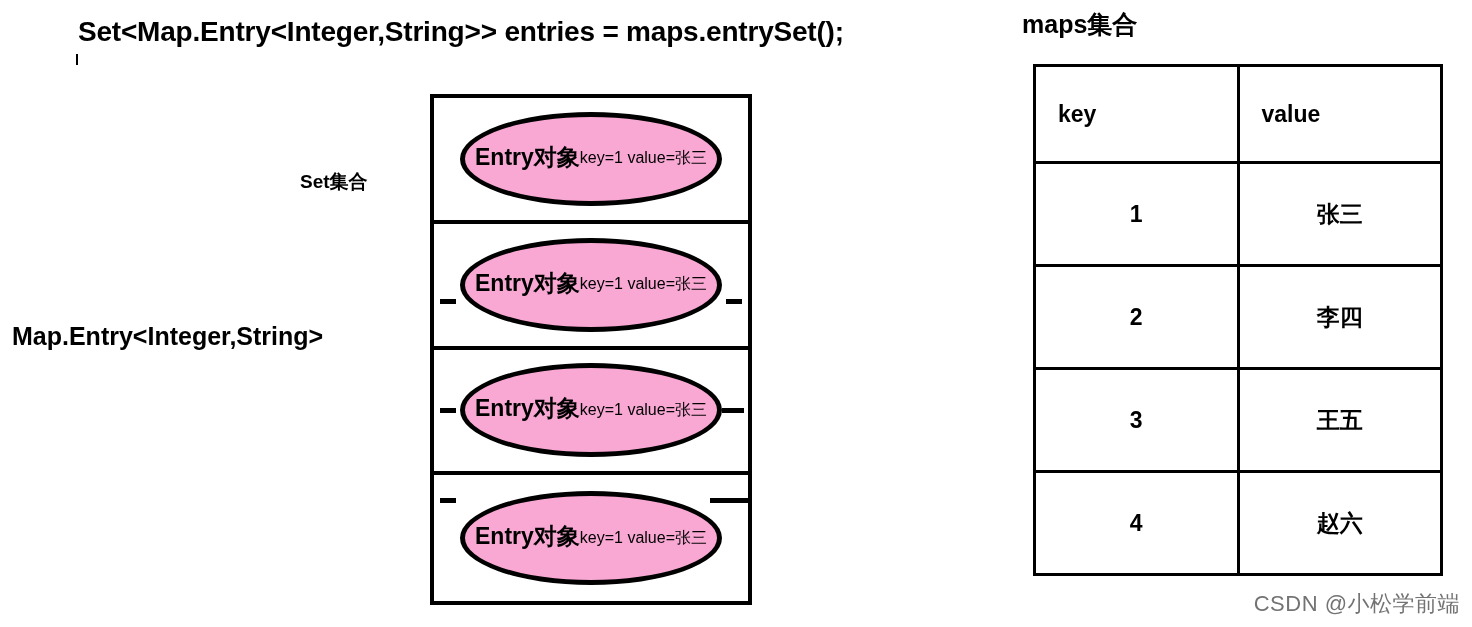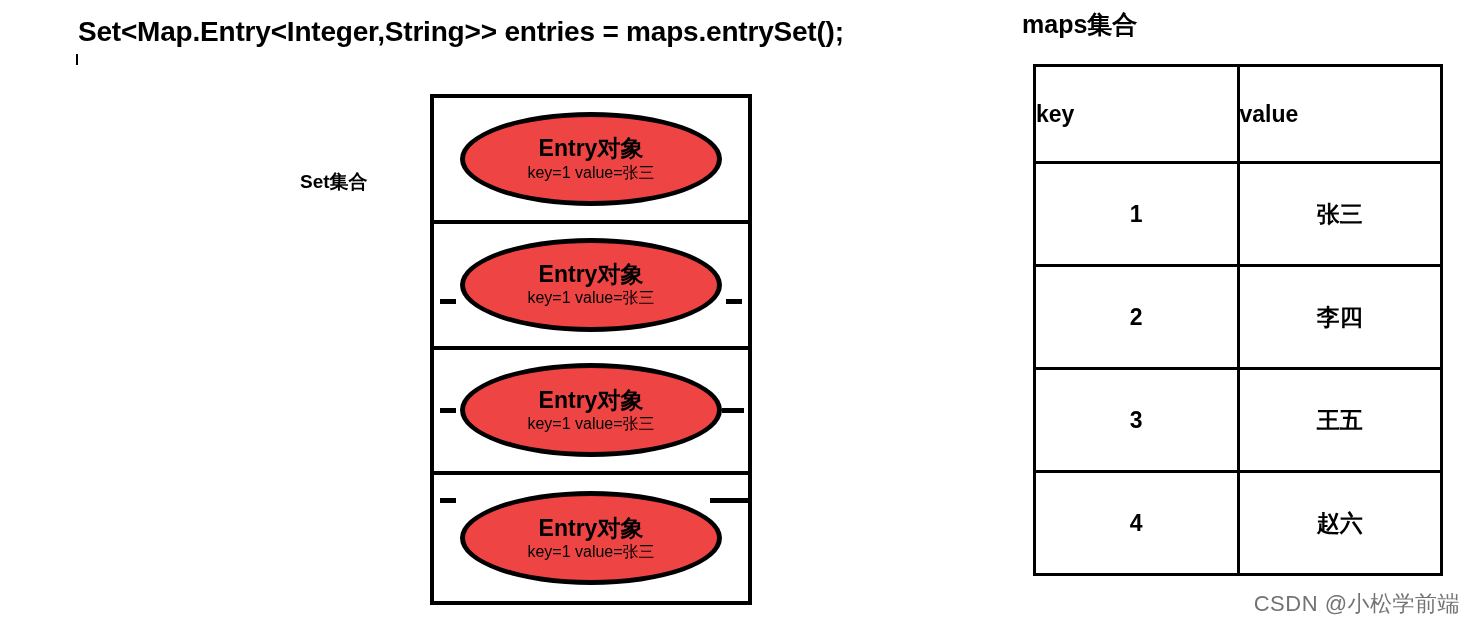--- a/index.html
+++ b/index.html
@@ -90,23 +90,23 @@
   .entry-ellipse {
     position: absolute;
     left: 50%;
     top: 50%;
     transform: translate(-50%, -50%);
     width: 262px;
     height: 94px;
     border: 5px solid #000;
     border-radius: 50%;
     box-sizing: border-box;
-    background: #ef4444;
+    background: #f9a8d4;
     display: flex;
-    flex-direction: column;
+    flex-direction: row;
     align-items: center;
     justify-content: center;
   }
   .entry-title {
     font-size: 23px;
     font-weight: bold;
     line-height: 1.05;
     margin-bottom: 4px;
     white-space: nowrap;
   }
@@ -166,20 +166,21 @@
   #maps-table td {
     border: 3px solid #000;
     font-size: 23px;
     font-weight: bold;
     padding: 0;
     vertical-align: middle;
   }
   #maps-table th {
     height: 94px;
     text-align: left;
+    padding-left: 22px;
   }
   #maps-table th.col-value {
   }
   #maps-table td.key-cell {
     height: 100px;
     text-align: center;
     width: 172px;
   }
   #maps-table td.value-cell {
     text-align: center;
@@ -199,20 +200,21 @@
 </style>
 </head>
 <body>
 
 <div id="canvas">
 
   <div id="code-title">Set&lt;Map.Entry&lt;Integer,String&gt;&gt;  entries =  maps.entrySet();</div>
   <div id="title-tick"></div>
 
   <div id="set-label">Set集合</div>
+  <div id="element-note-2">Map.Entry&lt;Integer,String&gt;</div>
 
   <div id="set-box">
 
     <div class="set-row">
       <div class="entry-ellipse">
         <div class="entry-title">Entry对象</div>
         <div class="entry-kv">key=1 value=张三</div>
       </div>
     </div>
 

